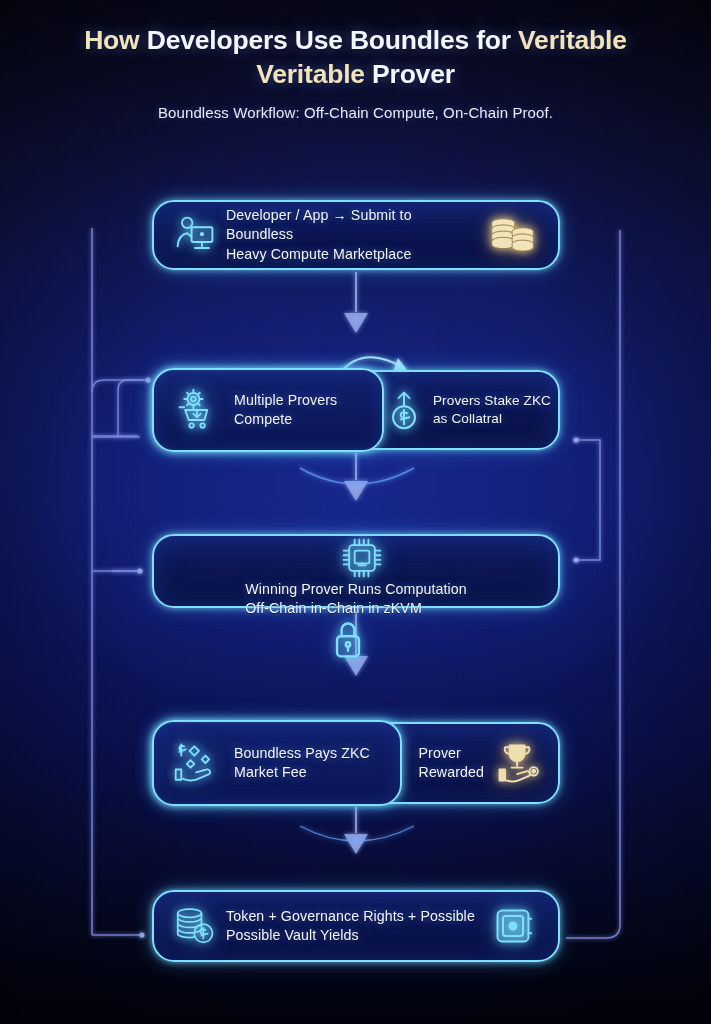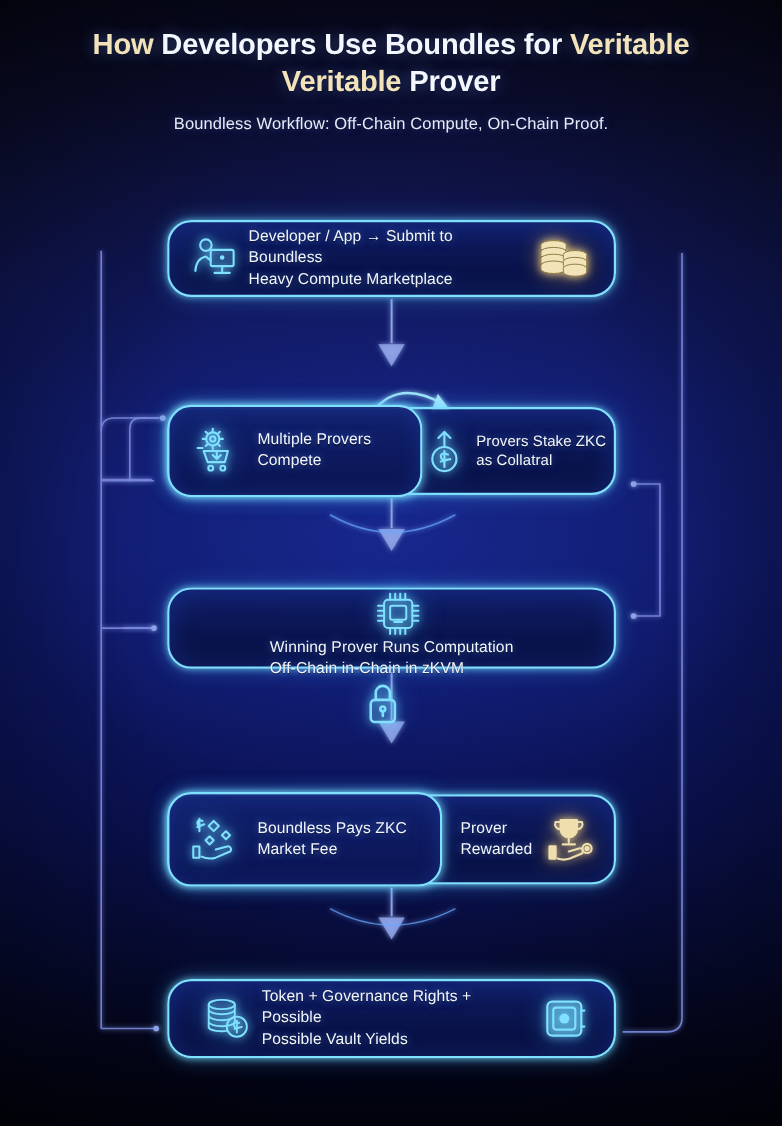--- a/index.html
+++ b/index.html
@@ -74,21 +74,21 @@
       0 0 7px rgba(120,225,255,.75),
       0 0 20px rgba(70,170,255,.38),
       inset 0 0 24px rgba(35,70,180,.40);
     display:flex; align-items:center;
     z-index:5;
   }
   .row.r1{ top:200px; height:70px; }
   .row.r2{ top:370px; height:80px; padding:0; border-radius:22px; }
   .row.r3{ top:534px; height:74px;flex-direction:column; }
   .row.r4{ top:722px; height:82px; padding:0; }
-  .row.r5{ top:890px; height:72px;padding-left:12px; }
+  .row.r5{ top:890px; height:72px; }
   .icon{
     flex:0 0 auto;
     display:flex; align-items:center; justify-content:center;
   }
   .txt{
     color:#f2f6ff; font-size:14.2px; line-height:1.34; font-weight:400;
     letter-spacing:.1px;
     text-shadow:0 0 8px rgba(110,160,255,.55), 0 1px 1px rgba(0,0,0,.6);
     white-space:pre-line;
   }

